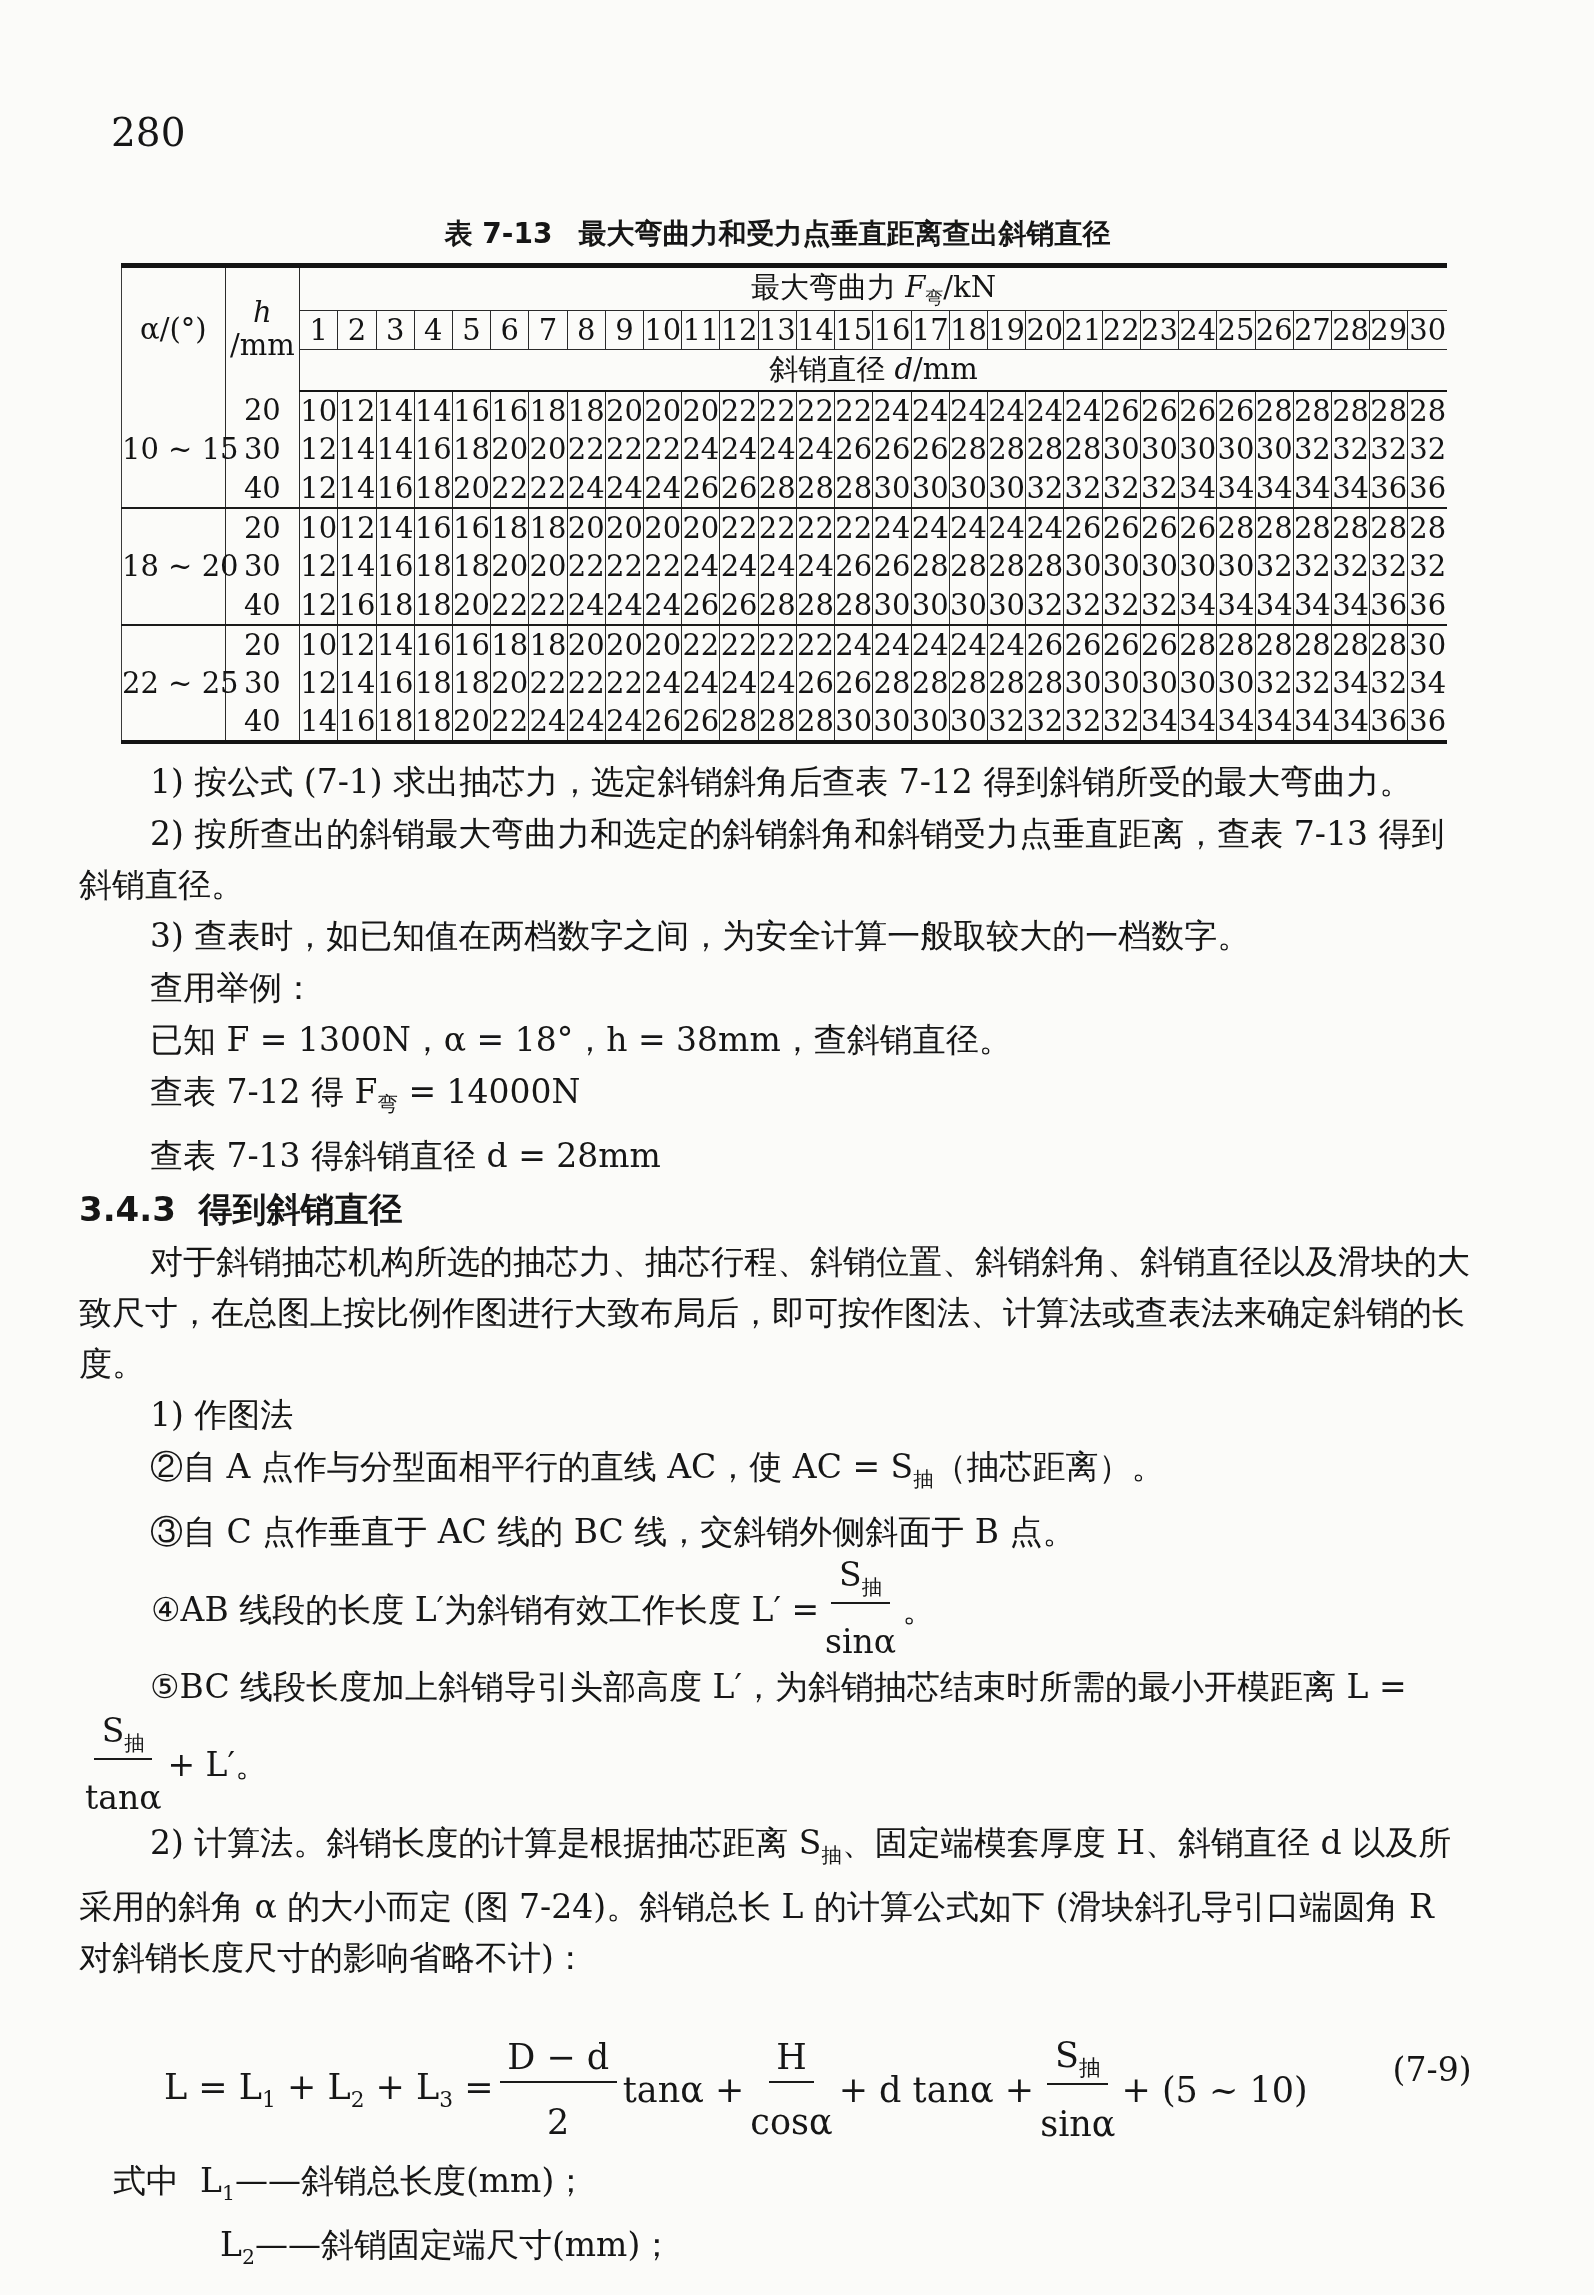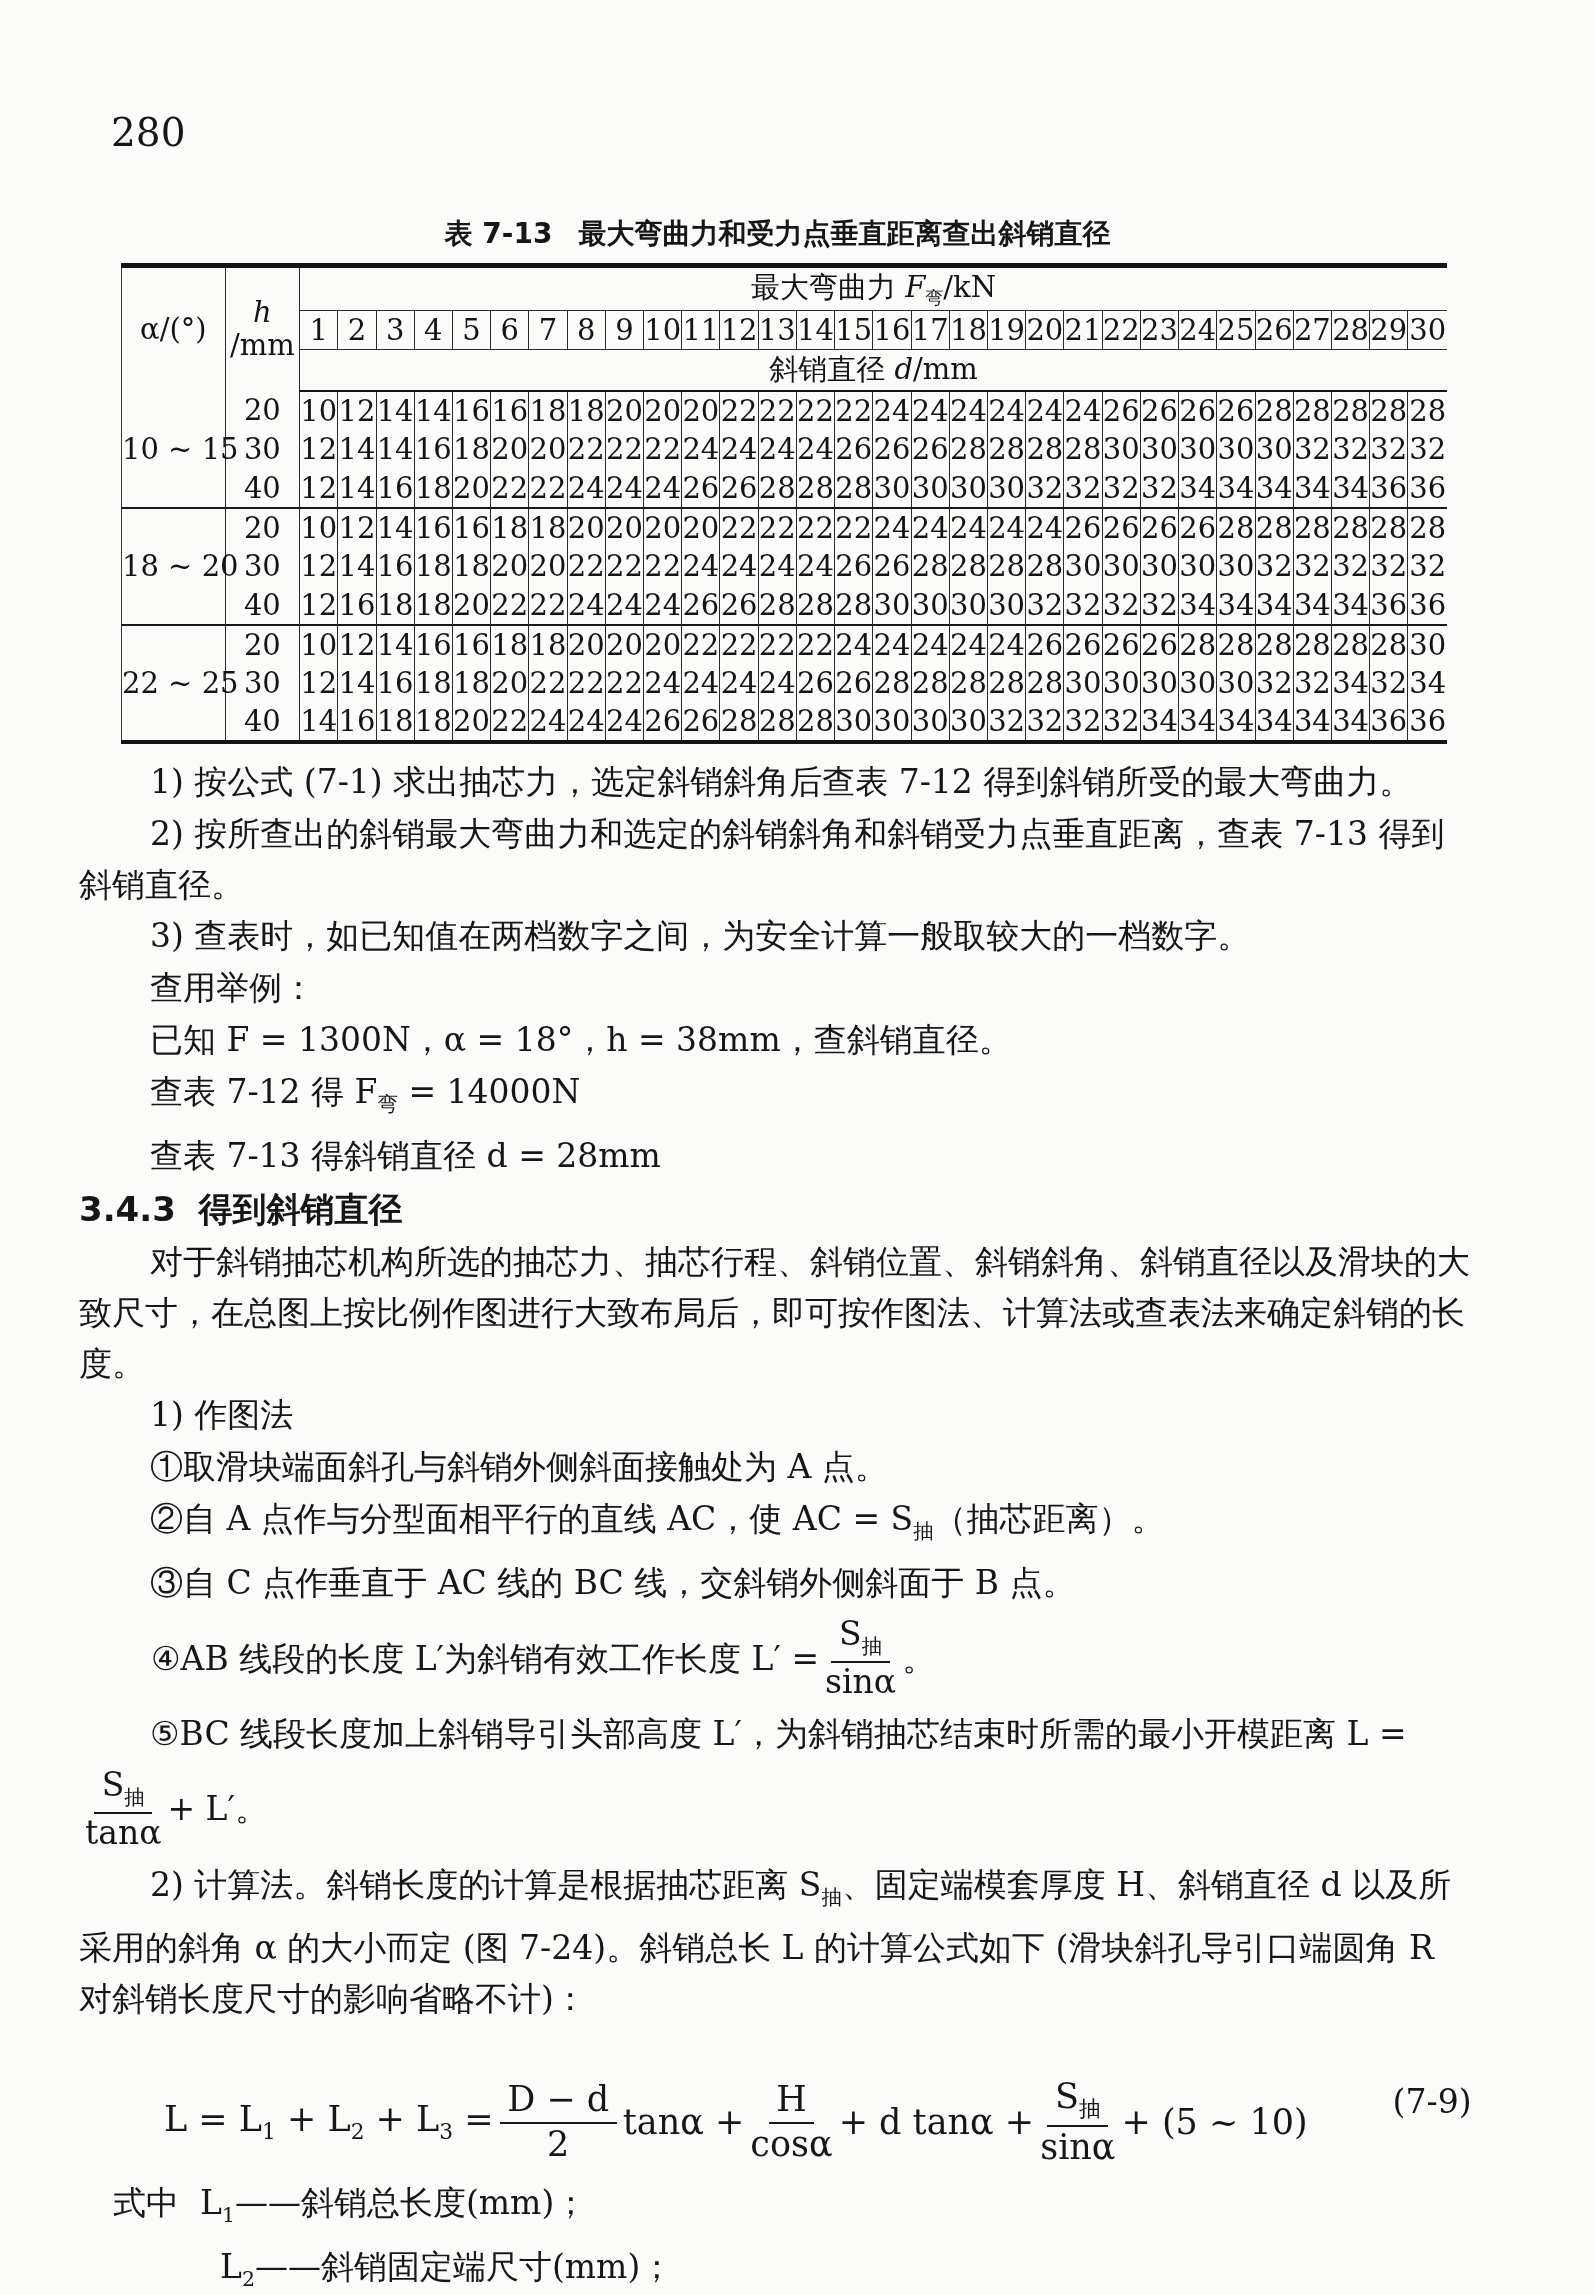--- a/index.html
+++ b/index.html
@@ -59,21 +59,21 @@
   .sec {
     font-family:"DejaVu Sans","Liberation Sans",sans-serif;
     font-weight:bold; font-size:34px; line-height:47px; margin:4.5px 0 3px 0;
   }
   .sec-gap { display:inline-block; width:22.7px; }
 
   .math-line { display:flex; align-items:center; min-height:98px; }
   .ind2 { margin-left:72px; }
   .frac { display:inline-flex; flex-direction:column; align-items:center; vertical-align:middle; margin:0 6px; }
   .frac .fnum { display:block; padding:0 7.6px 3.8px; border-bottom:2.3px solid #1a1a1a; line-height:1.1; }
-  .frac .fden { display:block; padding-top:1px; line-height:1.1; }
+  .frac .fden { display:block; padding-top:20px; line-height:1.1; }
 
   .formula-row { display:flex; align-items:center; margin:12px 0 10.6px 0; min-height:113px; }
   .formula-body { flex:1; display:flex; align-items:center; justify-content:center; font-size:35px;margin-top:41px; }
   .formula-tag { font-size:33px; padding-right:4.5px; }
 
   .legend-line { display:flex; align-items:baseline; margin-left:34px; }
   .legend-line.l2 { margin-left:141px; }
   .sz { margin-right:21px; }
 </style>
 </head>
@@ -480,21 +480,20 @@
     <p class="body ind">查表 7-12 得 F<sub>弯</sub> = 14000N</p>
     <p class="body ind">查表 7-13 得斜销直径 d = 28mm</p>
   </div>
 
   <h3 class="sec">
     <span>3.4.3</span><span class="sec-gap"></span><span>得到斜销直径</span>
   </h3>
 
   <p class="body ind">对于斜销抽芯机构所选的抽芯力、抽芯行程、斜销位置、斜销斜角、斜销直径以及滑块的大致尺寸，在总图上按比例作图进行大致布局后，即可按作图法、计算法或查表法来确定斜销的长度。</p>
   <p class="body ind">1) 作图法</p>
-  <p class="body ind">①取滑块端面斜孔与斜销外侧斜面接触处为 A 点。</p>
   <p class="body ind">②自 A 点作与分型面相平行的直线 AC，使 AC = S<sub>抽</sub>（抽芯距离）。</p>
   <p class="body ind">③自 C 点作垂直于 AC 线的 BC 线，交斜销外侧斜面于 B 点。</p>
 
   <div class="body math-line ind2">
     <span>④AB 线段的长度 L′为斜销有效工作长度 L′ = </span>
     <span class="frac">
       <span class="fnum">S<sub>抽</sub></span>
       <span class="fden">sinα</span>
     </span>
     <span>。</span>

